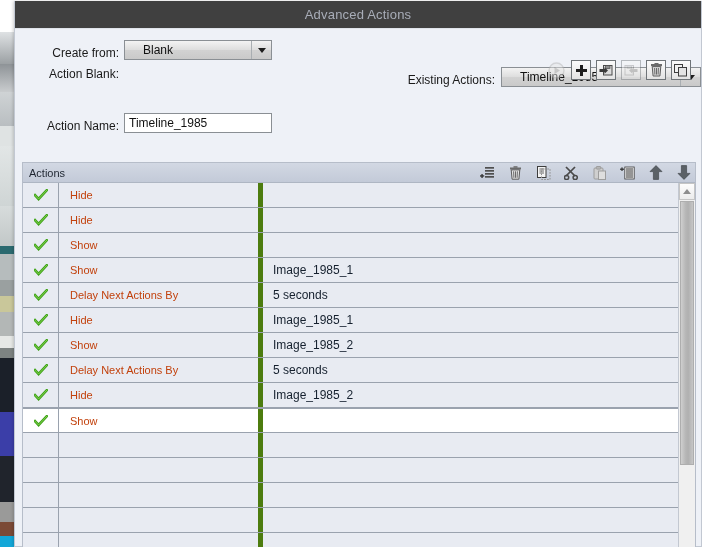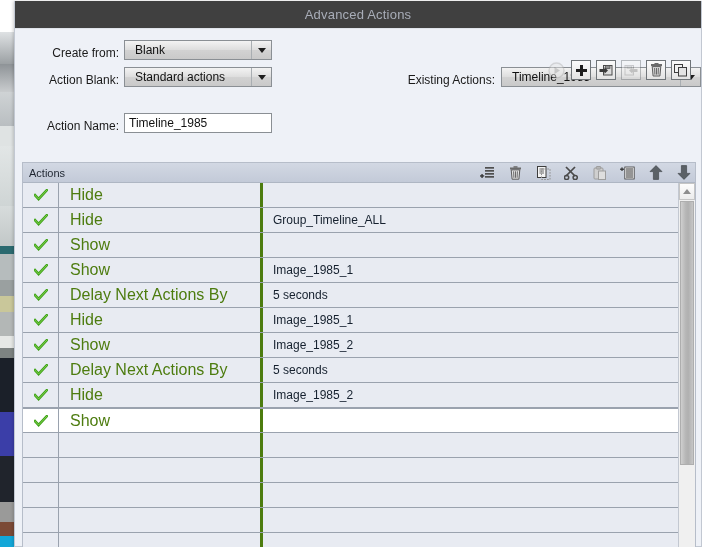--- a/index.html
+++ b/index.html
@@ -66,21 +66,21 @@
   .row { position: absolute; display: flex; align-items: flex-end; }
   .lbl { font-size: 12px; color: #1a1a1a; text-align: right; }
 
   .combo {
     position: relative;
     height: 20px;
     background: linear-gradient(180deg,#f3f3f3 0%,#dedede 48%,#d2d2d2 52%,#c9c9c9 100%);
     border: 1px solid #8a8f94;
     display: flex; align-items: center;
     font-size: 12px; color: #111;
-    padding-left: 10px;
+    padding-left: 18px;
     cursor: default;
   }
   .combo .arrowbox {
     position: absolute; right: 0; top: 0; bottom: 0; width: 20px;
     border-left: 1px solid #a9aeb2;
     display: flex; align-items: center; justify-content: center;
   }
   .combo .arrowbox .caret {
     width: 0; height: 0;
     border-left: 4px solid transparent;
@@ -149,24 +149,24 @@
     background: #e8ebf2;
   }
   .trow.sel { background: #ffffff; border-top: 1px solid #9aa2ae; }
   .c-check {
     width: 36px; flex: 0 0 36px;
     border-right: 1px solid #9aa2ae;
     display: flex; align-items: center; justify-content: center;
   }
   .c-act {
     width: 204px; flex: 0 0 204px;
-    border-right: 3px solid #4d7c0f;
+    border-right: 5px solid #4d7c0f;
     display: flex; align-items: center;
     padding-left: 11px;
-    font-size: 16px; color: #4d7c0f;
+    font-size: 11px; color: #c2410c;
   }
   .c-tgt {
     flex: 1 1 auto;
     display: flex; align-items: center;
     padding-left: 10px;
     font-size: 12px; color: #15202e;
   }
 
   
   #vscroll {
@@ -231,26 +231,20 @@
       <div class="combo" style="width:148px; margin-left:5px;">
         <span>Blank</span>
         <span class="arrowbox">
             <i class="caret"></i>
           </span>
       </div>
     </div>
 
     <div class="row" style="left:8px; top:38px;">
       <span class="lbl" style="width:96px;">Action Blank:</span>
-      <div class="combo" style="width:148px; margin-left:5px;">
-        <span>Standard actions</span>
-        <span class="arrowbox">
-            <i class="caret"></i>
-          </span>
-      </div>
     </div>
 
     <div class="row" style="left:8px; top:66px;">
       <span class="lbl" style="width:96px;margin-top:24px;">Action Name:</span>
       <div class="textfield" style="width:148px; margin-left:5px;">
         <span>Timeline_1985</span>
       </div>
     </div>
 
     <div class="row" style="left:375px; top:38px;">
@@ -414,21 +408,20 @@
             <div class="c-act">Hide</div>
           </div>
           <div class="trow">
             <div class="c-check">
               <svg width="14" height="12" viewBox="0 0 14 12">
                 <path d="M1 6.2 L4.6 10 L12.8 1.2" fill="none" stroke="#3fa21a" stroke-width="2.6" stroke-linecap="square"></path>
                 <path d="M1 6.2 L4.6 10 L12.8 1.2" fill="none" stroke="#7fd14a" stroke-width="1" stroke-linecap="square"></path>
               </svg>
             </div>
             <div class="c-act">Hide</div>
-            <div class="c-tgt">Group_Timeline_ALL</div>
           </div>
           <div class="trow">
             <div class="c-check">
               <svg width="14" height="12" viewBox="0 0 14 12">
                 <path d="M1 6.2 L4.6 10 L12.8 1.2" fill="none" stroke="#3fa21a" stroke-width="2.6" stroke-linecap="square"></path>
                 <path d="M1 6.2 L4.6 10 L12.8 1.2" fill="none" stroke="#7fd14a" stroke-width="1" stroke-linecap="square"></path>
               </svg>
             </div>
             <div class="c-act">Show</div>
           </div>

